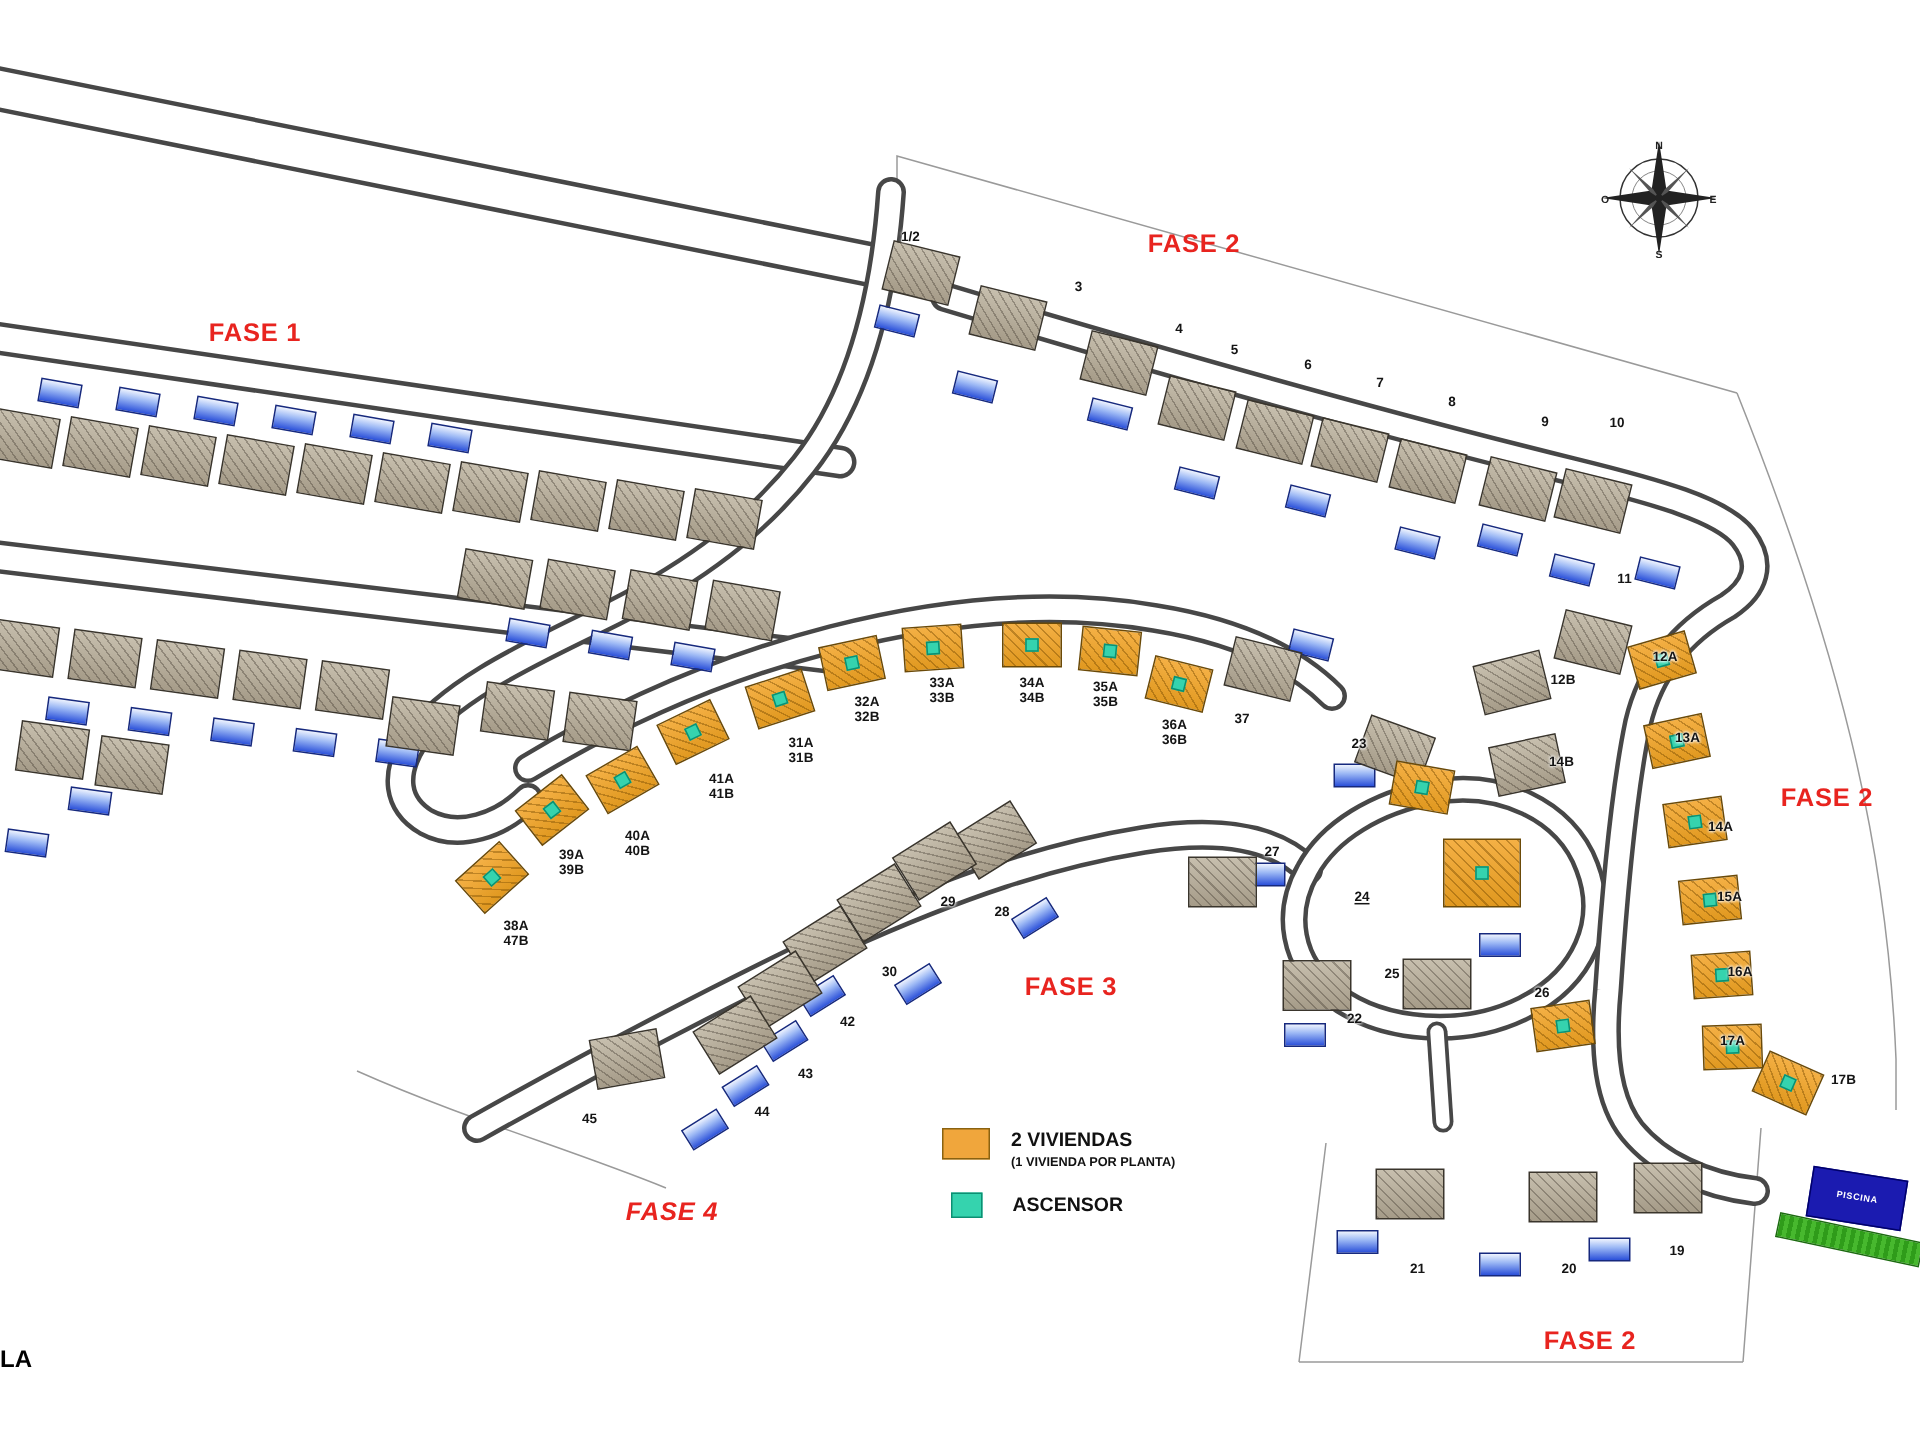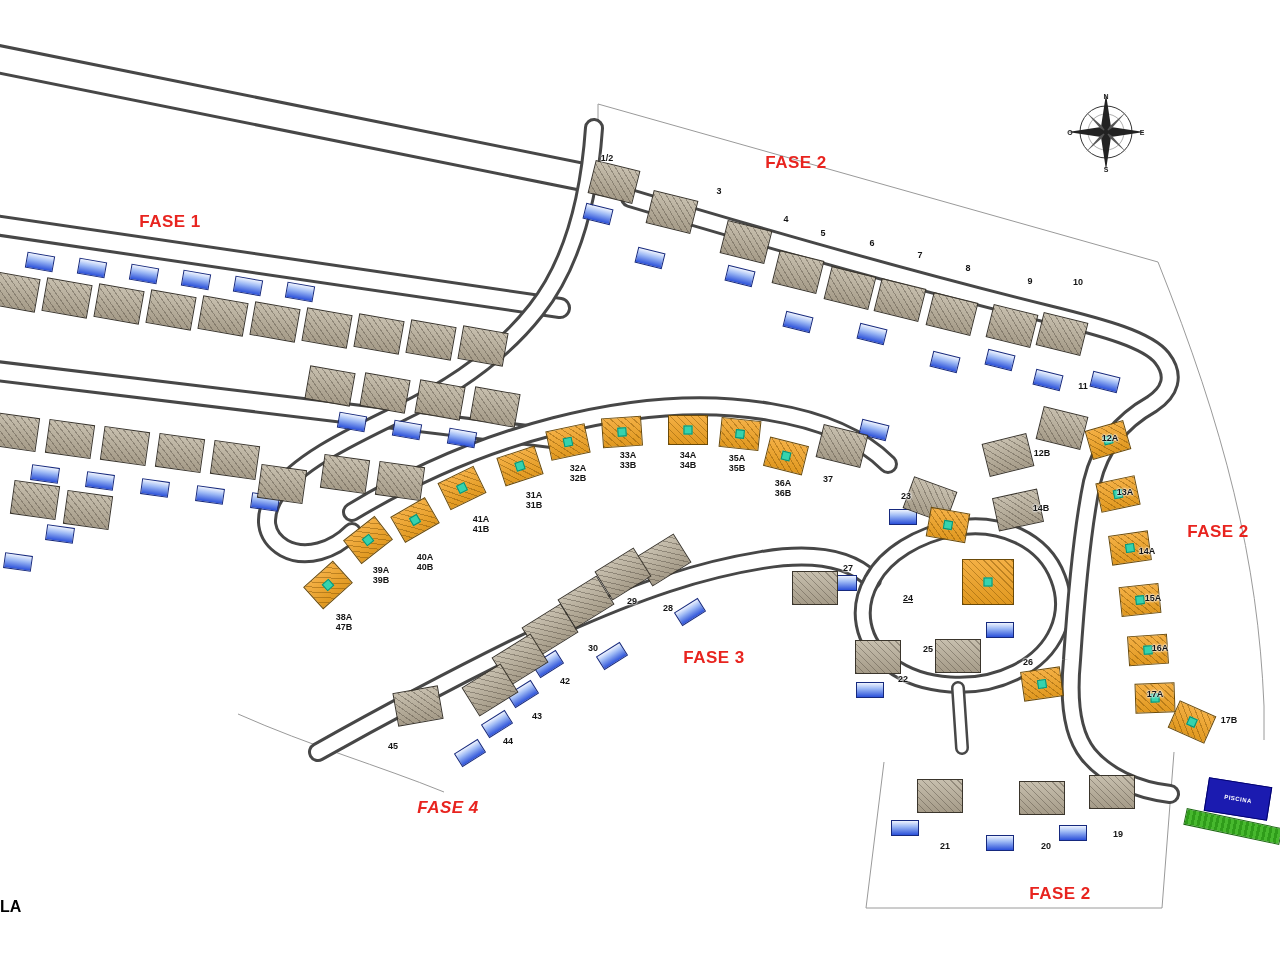--- a/index.html
+++ b/index.html
@@ -395,20 +395,33 @@
     </div>
   <div id="phases-layer" class="layer">
       <div class="phase-label" style="left: 170px; top: 222px;">FASE 1</div>
       <div class="phase-label" style="left: 796px; top: 163px;">FASE 2</div>
       <div class="phase-label" style="left: 1218px; top: 532px;">FASE 2</div>
       <div class="phase-label" style="left: 714px; top: 658px;">FASE 3</div>
       <div class="phase-label" style="left: 448px; top: 808px; font-style: italic;">FASE 4</div>
       <div class="phase-label" style="left: 1060px; top: 894px;">FASE 2</div>
     </div>
 
+  <div class="legend">
+    <div class="legend-row">
+      <span class="swatch-duplex"></span>
+      <span class="legend-text">
+        <span class="legend-title">2 VIVIENDAS</span>
+        <span class="legend-sub">(1 VIVIENDA POR PLANTA)</span>
+      </span>
+    </div>
+    <div class="legend-row">
+      <span class="swatch-elev"></span>
+      <span class="legend-title">ASCENSOR</span>
+    </div>
+  </div>
 
   <svg class="compass" width="84" height="84" viewBox="0 0 84 84">
     <circle cx="42" cy="42" r="26" stroke="#333" stroke-width="1" fill="none"></circle>
     <circle cx="42" cy="42" r="18" stroke="#777" stroke-width=".6" fill="none"></circle>
     <polygon points="42,4 47,37 42,42 37,37" fill="#222"></polygon>
     <polygon points="80,42 47,47 42,42 47,37" fill="#222"></polygon>
     <polygon points="42,80 37,47 42,42 47,47" fill="#222"></polygon>
     <polygon points="4,42 37,37 42,42 37,47" fill="#222"></polygon>
     <polygon points="62,22 48,38 42,42 46,36" fill="#555"></polygon>
     <polygon points="62,62 46,48 42,42 48,46" fill="#555"></polygon>

